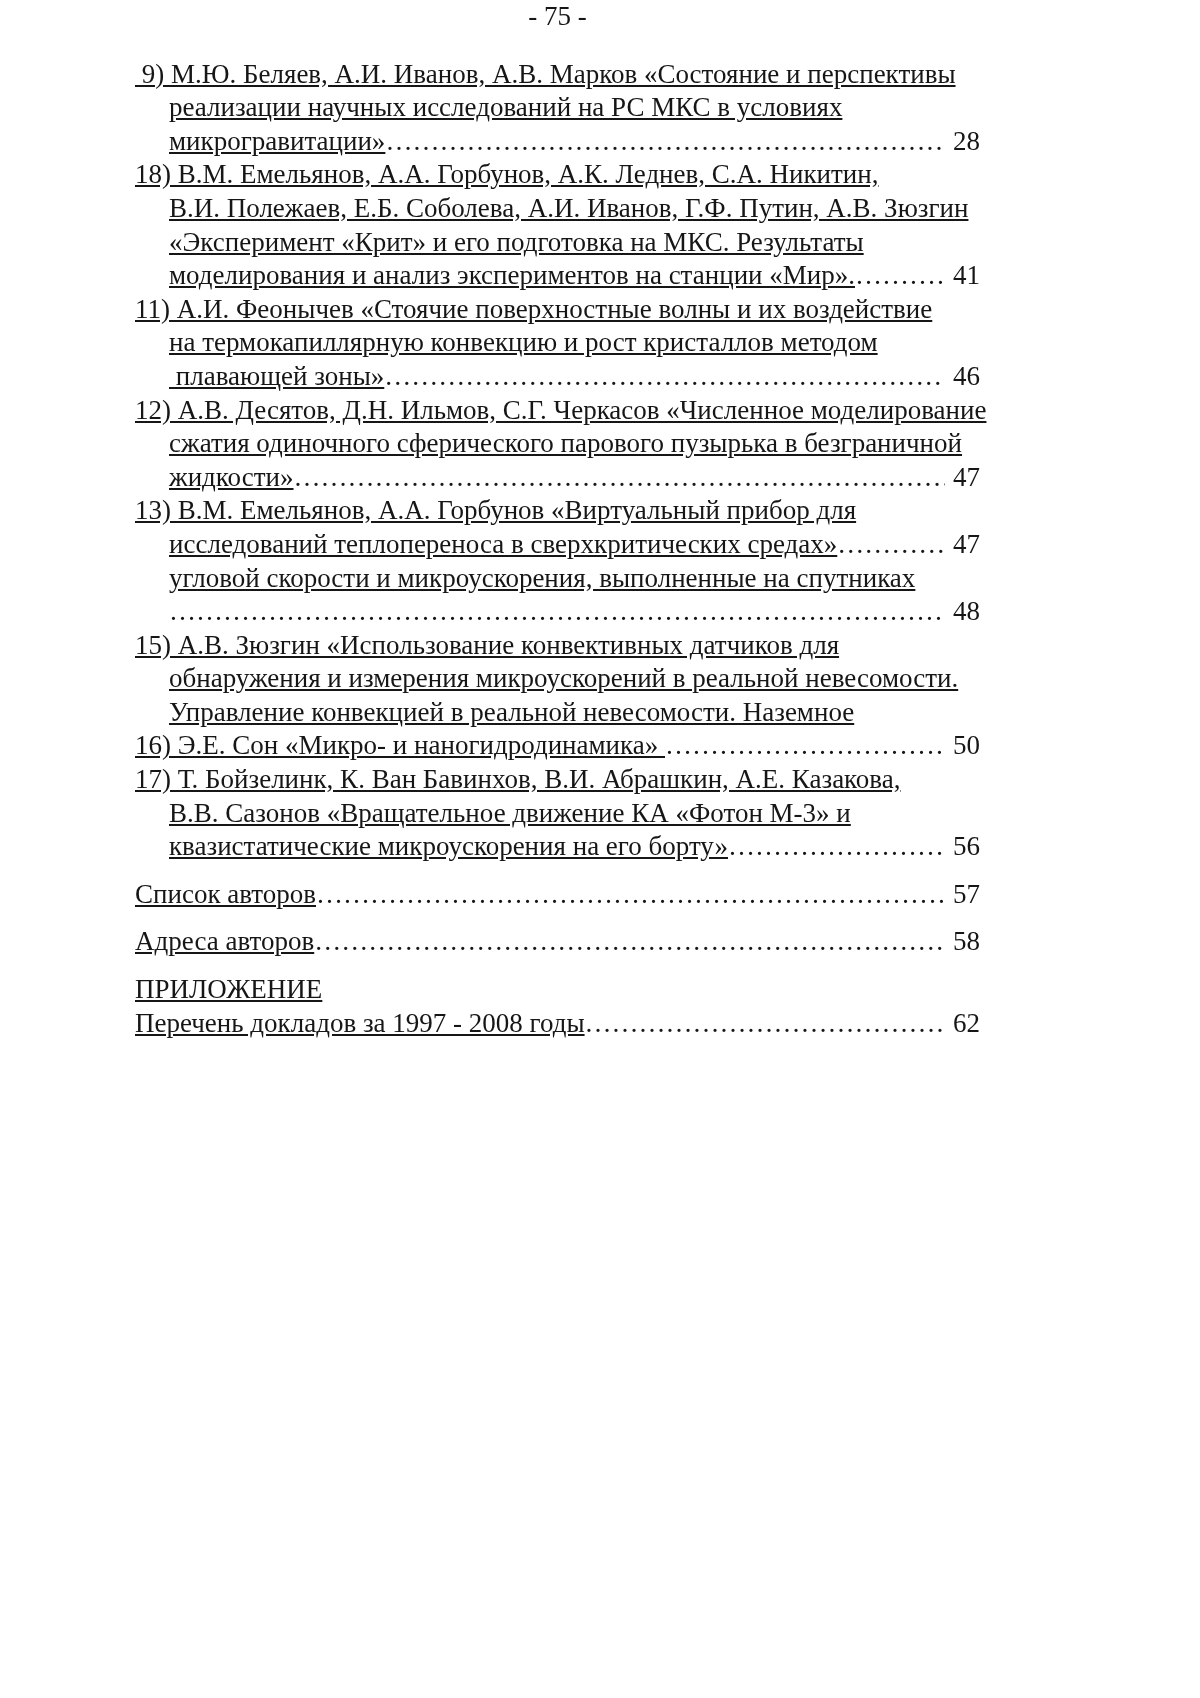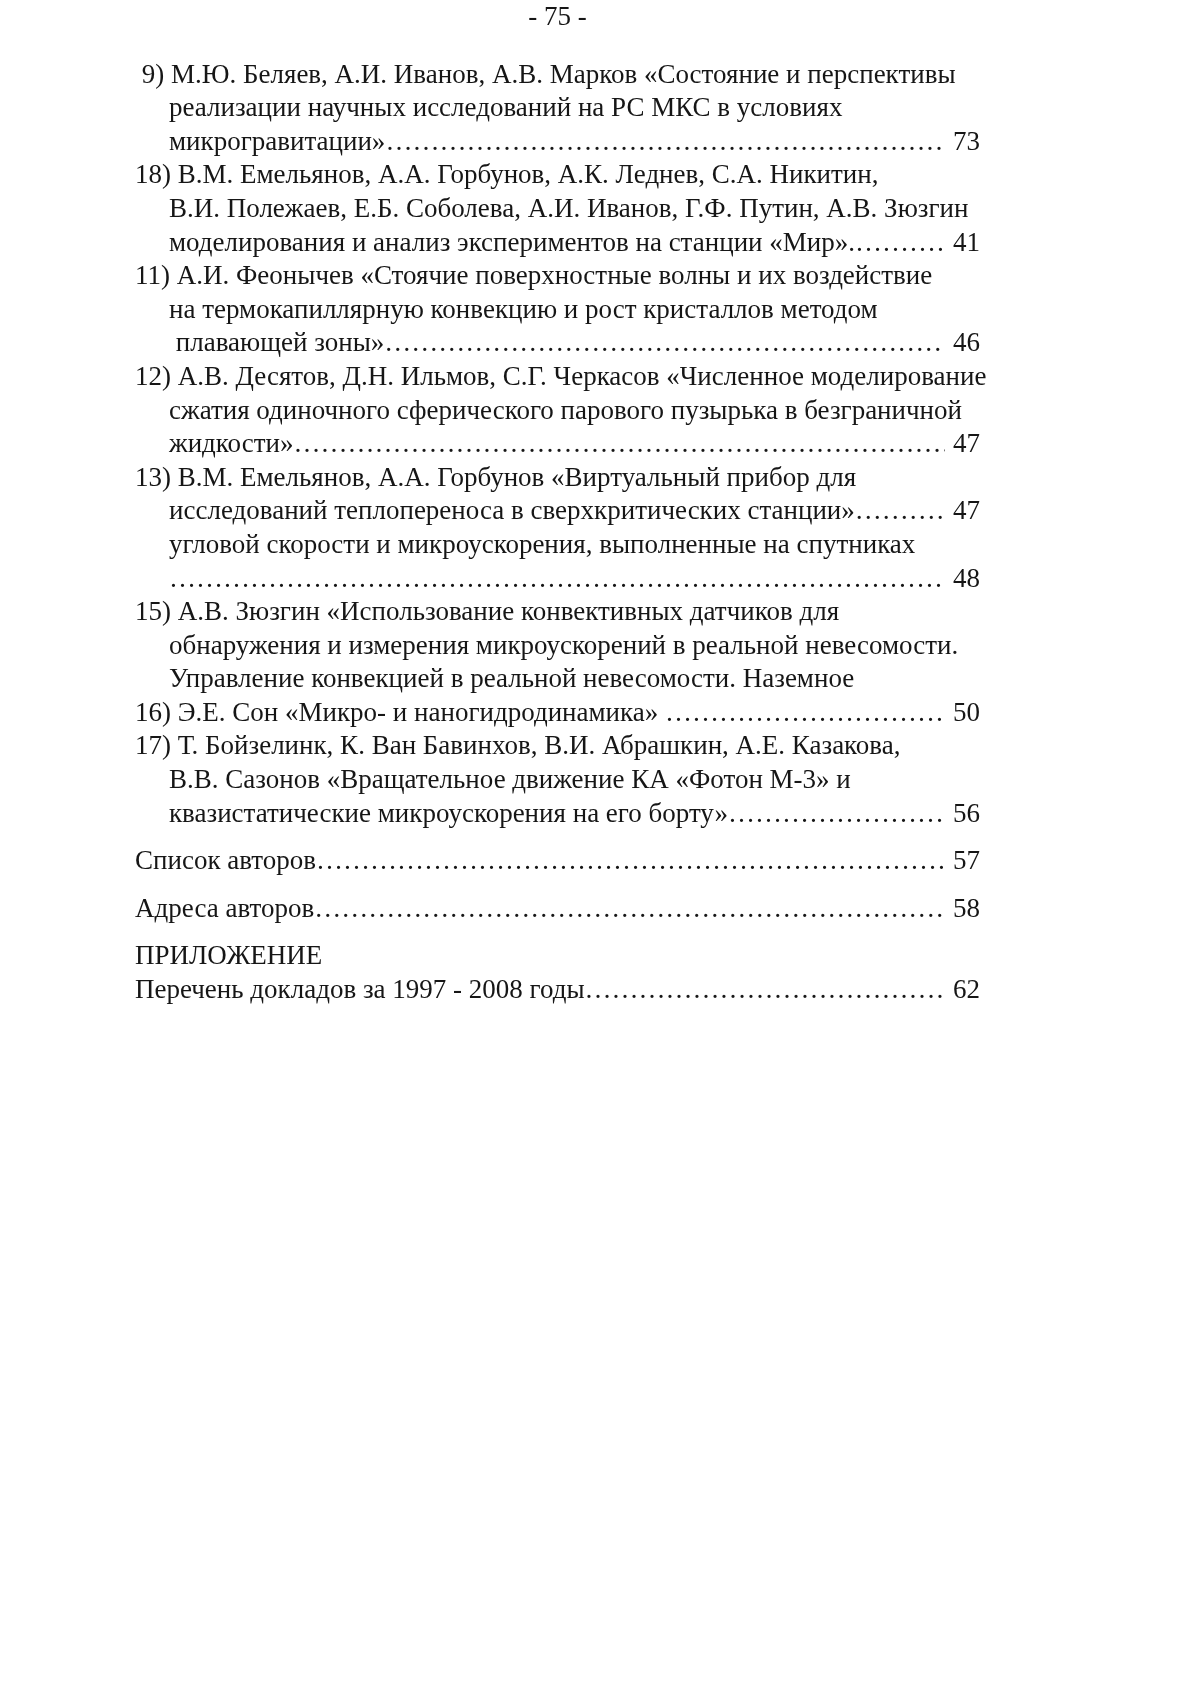--- a/index.html
+++ b/index.html
@@ -25,21 +25,21 @@
     margin-top: 24px;
     font-size: 27px;
     line-height: 33.6px;
   }
   .entry { margin: 0; }
   .line {
     display: flex;
     white-space: pre;
     align-items: baseline;
   }
-  .line .txt { flex: 0 0 auto; }
+  .line .txt { flex: 0 0 auto; text-decoration: underline; }
   .cont { padding-left: 34px; }
   .leader {
     flex: 1 1 auto;
     overflow: hidden;
     white-space: nowrap;
     min-width: 0;
   }
   .leader::before {
     content: "……………………………………………………………………………………………………………………………………";
   }
@@ -51,40 +51,41 @@
 <body>
 
 <div class="page">
   <div class="page-number">- 75 -</div>
 
   <div class="content">
     <div id="toc-list">
         <div class="entry">
           <div class="line"><span class="txt"> 9) М.Ю. Беляев, А.И. Иванов, А.В. Марков «Состояние и перспективы</span></div>
           <div class="line cont"><span class="txt">реализации научных исследований на РС МКС в условиях</span></div>
-          <div class="line cont"><span class="txt">микрогравитации»</span><span class="leader"></span><span class="pg">73</span></div>
+          <div class="line cont"><span class="txt">микрогравитации»</span><span class="leader"></span><span class="pg">28</span></div>
         </div>
         <div class="entry">
           <div class="line"><span class="txt">18) В.М. Емельянов, А.А. Горбунов, А.К. Леднев, С.А. Никитин,</span></div>
           <div class="line cont"><span class="txt">В.И. Полежаев, Е.Б. Соболева, А.И. Иванов, Г.Ф. Путин, А.В. Зюзгин</span></div>
+          <div class="line cont"><span class="txt">«Эксперимент «Крит» и его подготовка на МКС. Результаты</span></div>
           <div class="line cont"><span class="txt">моделирования и анализ экспериментов на станции «Мир».</span><span class="leader"></span><span class="pg">41</span></div>
         </div>
         <div class="entry">
           <div class="line"><span class="txt">11) А.И. Феонычев «Стоячие поверхностные волны и их воздействие</span></div>
           <div class="line cont"><span class="txt">на термокапиллярную конвекцию и рост кристаллов методом</span></div>
           <div class="line cont"><span class="txt"> плавающей зоны»</span><span class="leader"></span><span class="pg">46</span></div>
         </div>
         <div class="entry">
           <div class="line"><span class="txt">12) А.В. Десятов, Д.Н. Ильмов, С.Г. Черкасов «Численное моделирование</span></div>
           <div class="line cont"><span class="txt">сжатия одиночного сферического парового пузырька в безграничной</span></div>
           <div class="line cont"><span class="txt">жидкости»</span><span class="leader"></span><span class="pg">47</span></div>
         </div>
         <div class="entry">
           <div class="line"><span class="txt">13) В.М. Емельянов, А.А. Горбунов «Виртуальный прибор для</span></div>
-          <div class="line cont"><span class="txt">исследований теплопереноса в сверхкритических станции»</span><span class="leader"></span><span class="pg">47</span></div>
+          <div class="line cont"><span class="txt">исследований теплопереноса в сверхкритических средах»</span><span class="leader"></span><span class="pg">47</span></div>
         </div>
         <div class="entry">
           <div class="line cont"><span class="txt">угловой скорости и микроускорения, выполненные на спутниках</span></div>
           <div class="line cont"><span class="leader"></span><span class="pg">48</span></div>
         </div>
         <div class="entry">
           <div class="line"><span class="txt">15) А.В. Зюзгин «Использование конвективных датчиков для</span></div>
           <div class="line cont"><span class="txt">обнаружения и измерения микроускорений в реальной невесомости.</span></div>
           <div class="line cont"><span class="txt">Управление конвекцией в реальной невесомости. Наземное</span></div>
         </div>

